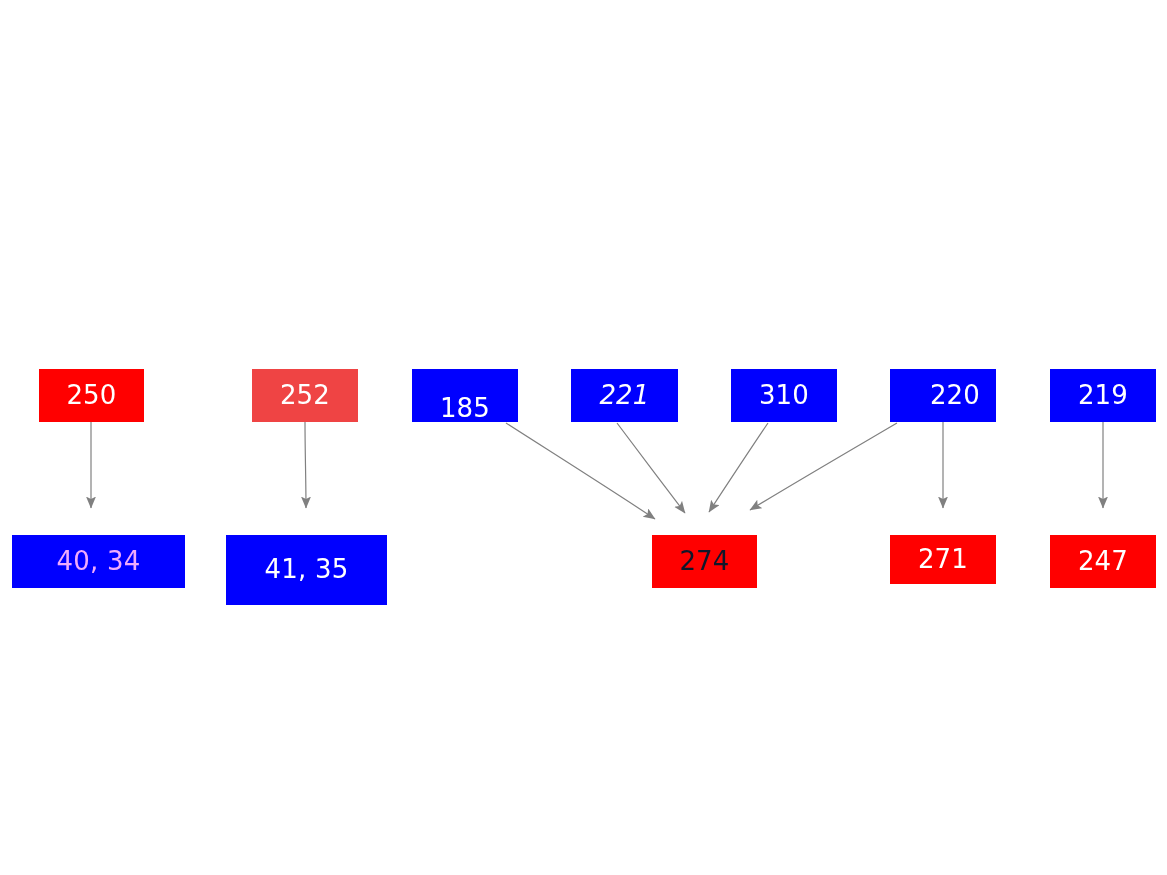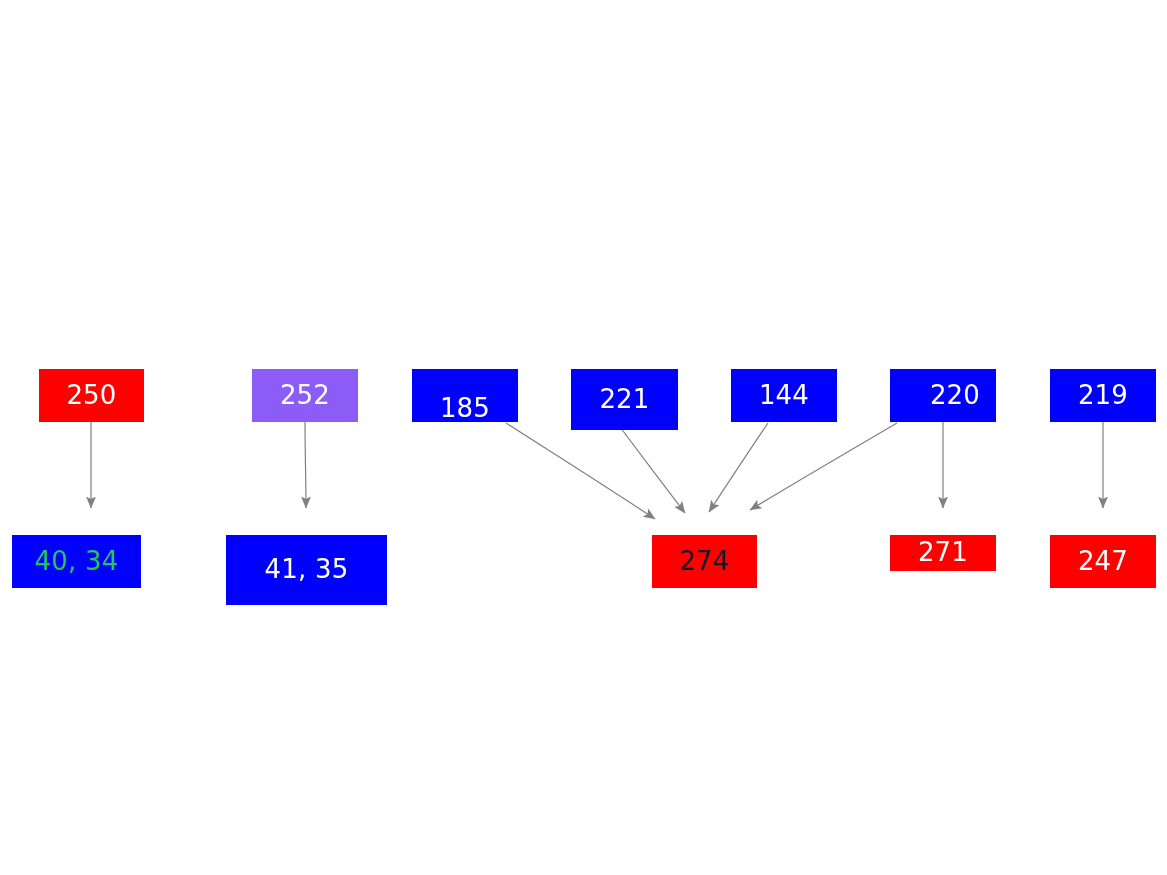--- a/index.html
+++ b/index.html
@@ -66,48 +66,48 @@
         <path d="M 897,381 C 851,408 796,440 750,468"></path>
         <path d="M 943,380 C 943,410 943,438 943,466"></path>
         <path d="M 1103,380 C 1103,410 1103,438 1103,466"></path>
       </g>
   </svg>
 
   <div id="nodes">
       <div class="node" style="left: 39px; top: 327px; width: 105px; height: 53px; background: rgb(255, 0, 0); color: rgb(255, 255, 255);">
         <span class="node-label">250</span>
       </div>
-      <div class="node" style="left: 12px; top: 493px; width: 129px; height: 53px; background: rgb(0, 0, 255); color: #22c55e;">
+      <div class="node" style="left: 12px; top: 493px; width: 173px; height: 53px; background: rgb(0, 0, 255); color: #f0abfc;">
         <span class="node-label">40, 34</span>
       </div>
-      <div class="node" style="left: 252px; top: 327px; width: 106px; height: 53px; background: #8b5cf6; color: rgb(255, 255, 255);">
+      <div class="node" style="left: 252px; top: 327px; width: 106px; height: 53px; background: #ef4444; color: rgb(255, 255, 255);">
         <span class="node-label">252</span>
       </div>
       <div class="node" style="left: 226px; top: 493px; width: 161px; height: 70px; background: rgb(0, 0, 255); color: rgb(255, 255, 255);">
         <span class="node-label">41, 35</span>
       </div>
       <div class="node" style="left: 412px; top: 327px; width: 106px; height: 53px; background: rgb(0, 0, 255); color: rgb(255, 255, 255); align-items: flex-end;">
         <span class="node-label">185</span>
       </div>
-      <div class="node" style="left: 571px; top: 327px; width: 107px; height: 61px; background: rgb(0, 0, 255); color: rgb(255, 255, 255);">
+      <div class="node" style="left: 571px; top: 327px; width: 107px; height: 53px; background: rgb(0, 0, 255); color: rgb(255, 255, 255); font-style: italic;">
         <span class="node-label">221</span>
       </div>
       <div class="node" style="left: 731px; top: 327px; width: 106px; height: 53px; background: rgb(0, 0, 255); color: rgb(255, 255, 255);">
-        <span class="node-label">144</span>
+        <span class="node-label">310</span>
       </div>
       <div class="node" style="left: 890px; top: 327px; width: 106px; height: 53px; background: rgb(0, 0, 255); color: rgb(255, 255, 255); padding-left: 24px;">
         <span class="node-label">220</span>
       </div>
       <div class="node" style="left: 1050px; top: 327px; width: 106px; height: 53px; background: rgb(0, 0, 255); color: rgb(255, 255, 255);">
         <span class="node-label">219</span>
       </div>
       <div class="node" style="left: 652px; top: 493px; width: 105px; height: 53px; background: rgb(255, 0, 0); color: #0f172a;">
         <span class="node-label">274</span>
       </div>
-      <div class="node" style="left: 890px; top: 493px; width: 106px; height: 36px; background: rgb(255, 0, 0); color: rgb(255, 255, 255);">
+      <div class="node" style="left: 890px; top: 493px; width: 106px; height: 49px; background: rgb(255, 0, 0); color: rgb(255, 255, 255);">
         <span class="node-label">271</span>
       </div>
       <div class="node" style="left: 1050px; top: 493px; width: 106px; height: 53px; background: rgb(255, 0, 0); color: rgb(255, 255, 255);">
         <span class="node-label">247</span>
       </div>
     </div>
 
 </div>
 
 </body></html>

